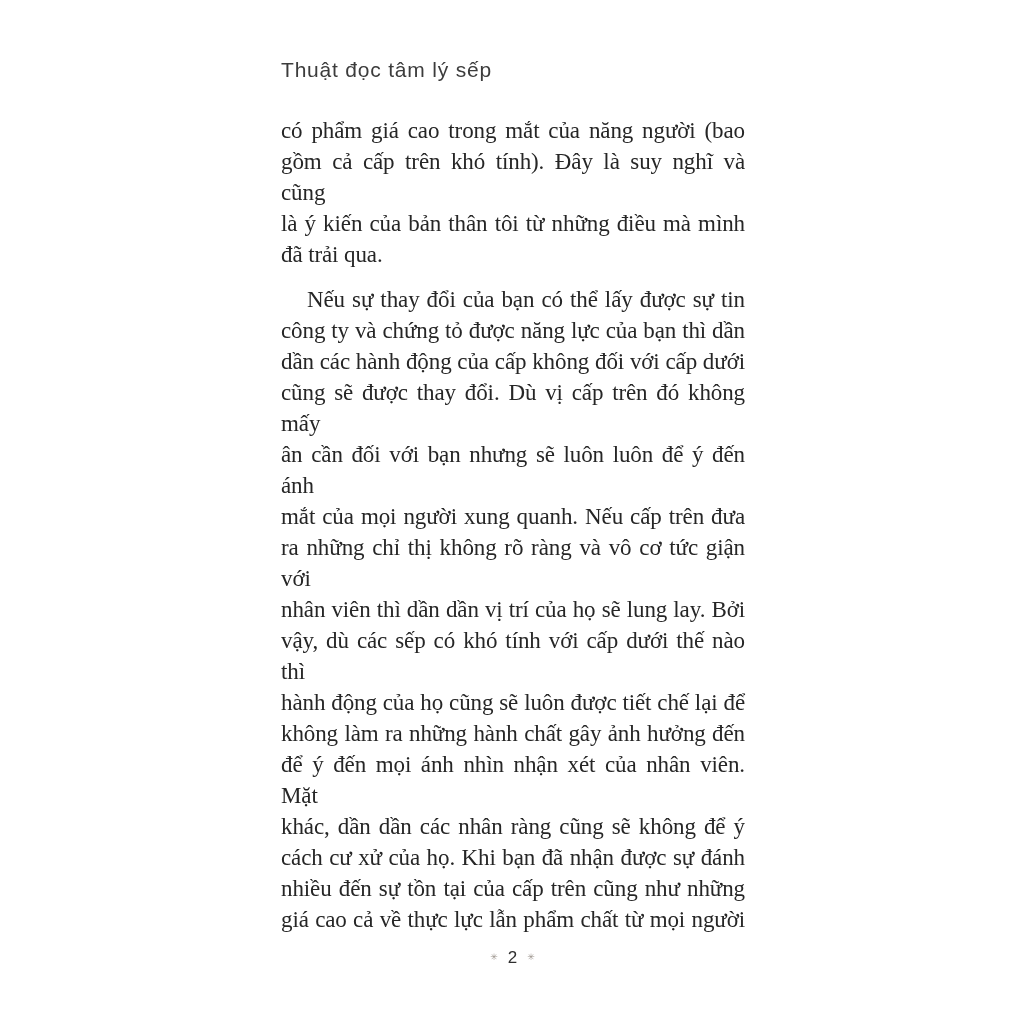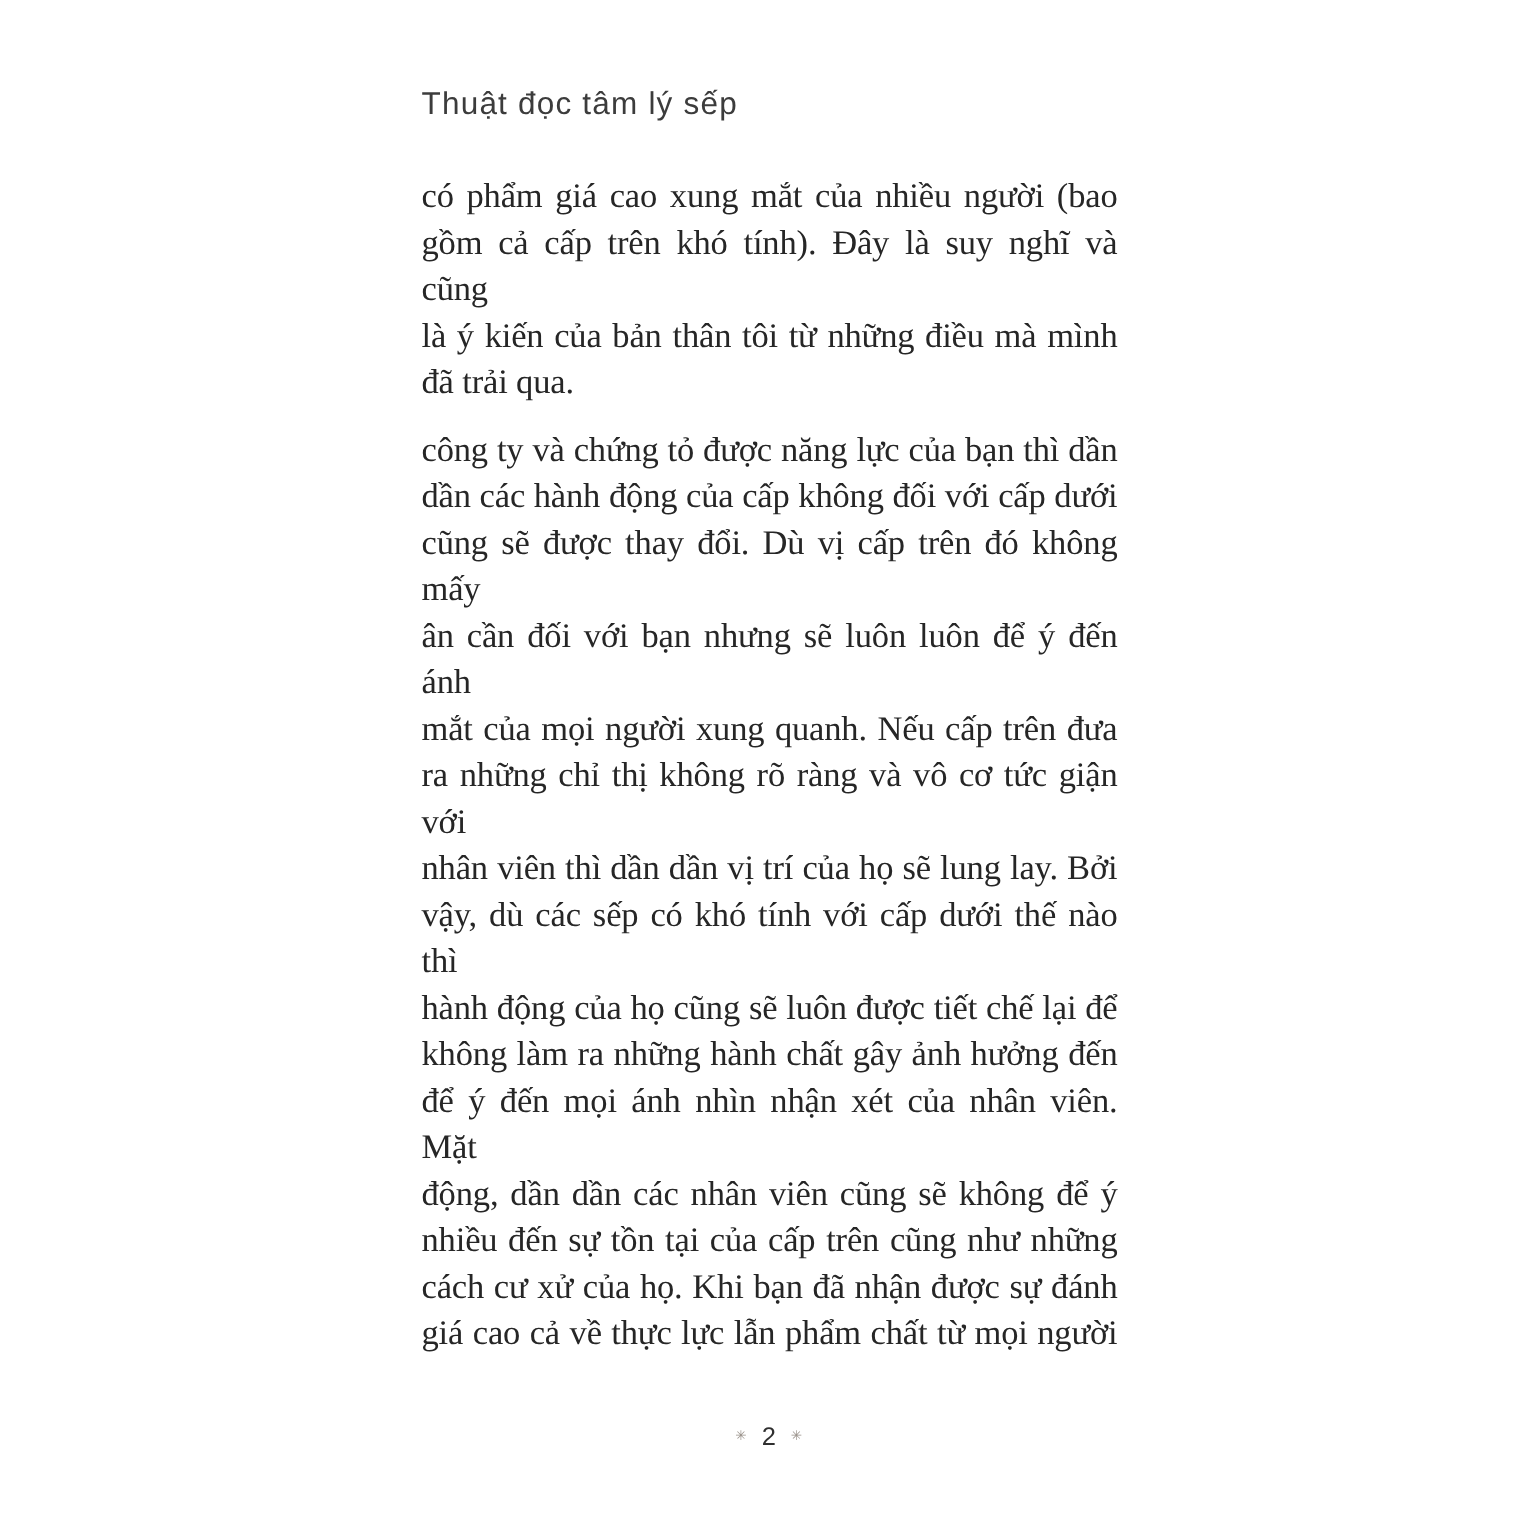--- a/index.html
+++ b/index.html
@@ -69,41 +69,42 @@
 </head>
 <body>
 
 <div class="page">
 
   <div class="running-header">Thuật đọc tâm lý sếp</div>
 
   <div class="text-column">
 
     <div class="paragraph">
-      <div class="line">có phẩm giá cao xung mắt của nhiều người (bao</div>
+      <div class="line">có phẩm giá cao trong mắt của năng người (bao</div>
       <div class="line">gồm cả cấp trên khó tính). Đây là suy nghĩ và cũng</div>
       <div class="line">là ý kiến của bản thân tôi từ những điều mà mình</div>
       <div class="line short-last">đã trải qua.</div>
     </div>
 
     <div class="paragraph">
+      <div class="line first-indent">Nếu sự thay đổi của bạn có thể lấy được sự tin</div>
       <div class="line">công ty và chứng tỏ được năng lực của bạn thì dần</div>
       <div class="line">dần các hành động của cấp không đối với cấp dưới</div>
       <div class="line">cũng sẽ được thay đổi. Dù vị cấp trên đó không mấy</div>
       <div class="line">ân cần đối với bạn nhưng sẽ luôn luôn để ý đến ánh</div>
       <div class="line">mắt của mọi người xung quanh. Nếu cấp trên đưa</div>
       <div class="line">ra những chỉ thị không rõ ràng và vô cơ tức giận với</div>
       <div class="line">nhân viên thì dần dần vị trí của họ sẽ lung lay. Bởi</div>
       <div class="line">vậy, dù các sếp có khó tính với cấp dưới thế nào thì</div>
       <div class="line">hành động của họ cũng sẽ luôn được tiết chế lại để</div>
       <div class="line">không làm ra những hành chất gây ảnh hưởng đến</div>
       <div class="line">để ý đến mọi ánh nhìn nhận xét của nhân viên. Mặt</div>
-      <div class="line">động, dần dần các nhân viên cũng sẽ không để ý</div>
+      <div class="line">khác, dần dần các nhân ràng cũng sẽ không để ý</div>
+      <div class="line">cách cư xử của họ. Khi bạn đã nhận được sự đánh</div>
       <div class="line">nhiều đến sự tồn tại của cấp trên cũng như những</div>
-      <div class="line">cách cư xử của họ. Khi bạn đã nhận được sự đánh</div>
       <div class="line">giá cao cả về thực lực lẫn phẩm chất từ mọi người</div>
 
     </div>
 
   </div>
 
   <div class="page-footer">
     <span class="ornament">✳</span><span>2</span><span class="ornament">✳</span>
   </div>
 

